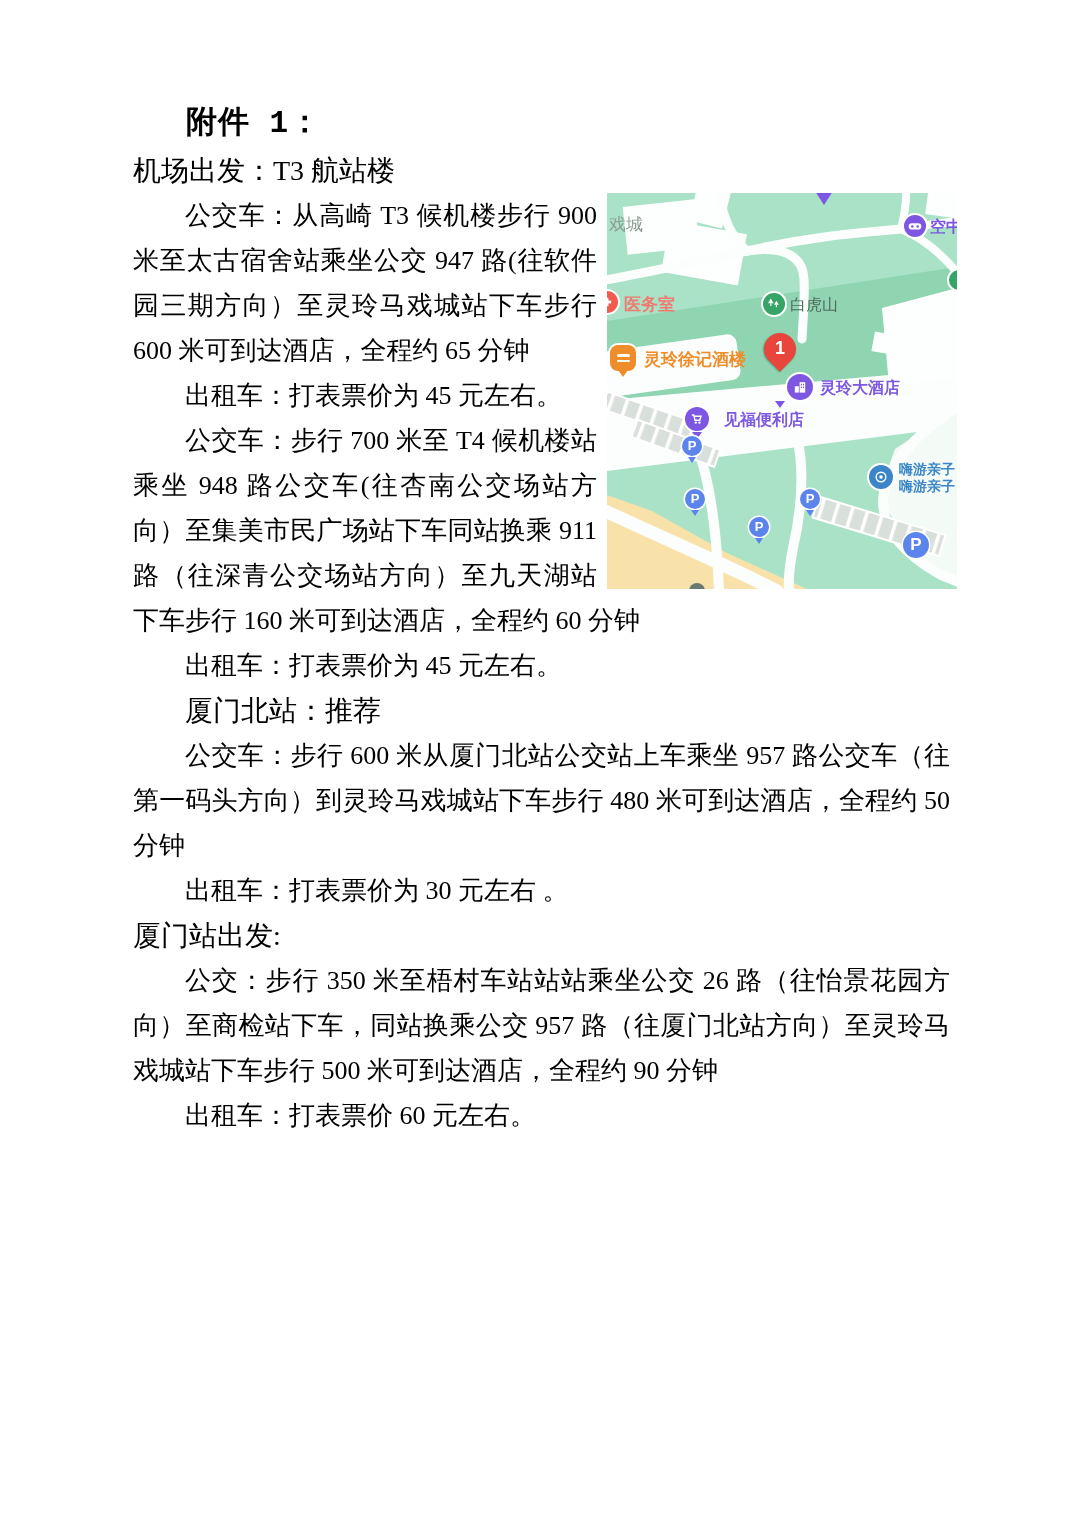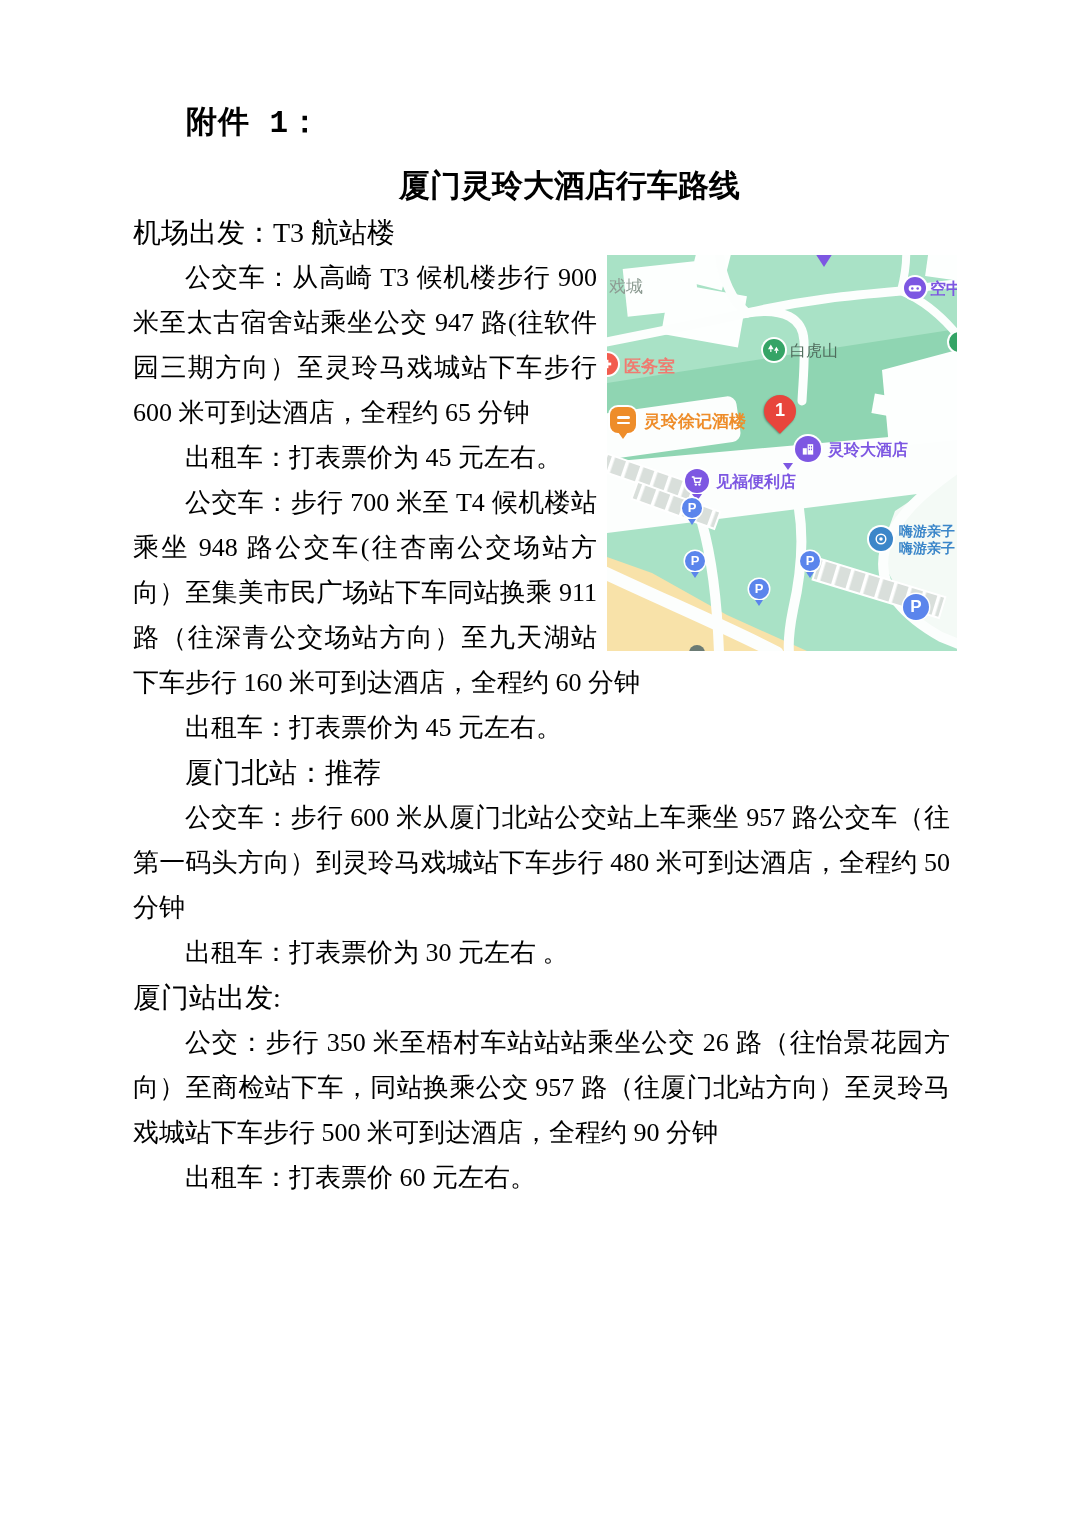--- a/index.html
+++ b/index.html
@@ -92,21 +92,20 @@
   .bubble i{display:block;width:13px;height:2.5px;background:#fff;border-radius:2px;}
   .bubble .poi-tail{border-top-color:var(--orange);left:8px;top:25px;}
 </style>
 </head>
 <body>
 
 <div class="page">
 
   <div class="attachment-label">附件 1：</div>
 
-  <div class="doc-title">厦门灵玲大酒店行车路线</div>
 
   <div class="content">
 
     <h3 class="sec-heading">机场出发：T3 航站楼</h3>
 
     <div class="map-figure">
       <svg class="base" width="350" height="396" viewBox="0 0 350 396">
         <defs>
           <pattern id="pk" width="15" height="24" patternUnits="userSpaceOnUse">
             <rect width="15" height="24" fill="var(--parking_gray)"></rect>
@@ -170,21 +169,21 @@
         <span class="poi-circle" style="width:22px;height:22px;background:var(--purple);">
           <svg width="18" height="18" viewBox="0 0 20 20">
             <rect x="3" y="7" width="14" height="7" rx="3.5" fill="#fff"></rect>
             <circle cx="7" cy="10.5" r="1.4" fill="var(--purple)"></circle>
             <circle cx="13" cy="10.5" r="1.4" fill="var(--purple)"></circle>
           </svg>
         </span>
         <span class="poi-label lbl-purple" style="font-size:16px;margin:2px 0 0 4px;">空中漂</span>
       </div>
 
-      <div class="poi" style="left:156px;top:84px;">
+      <div class="poi" style="left:156px;top:100px;">
         <span class="poi-circle" style="width:22px;height:22px;background:var(--mountain_green);">
           <svg width="16" height="16" viewBox="0 0 20 20" fill="#fff">
             <path d="M6,3 L9.5,9 H2.5 Z"></path>
               <path d="M13,6 L16,11 H10 Z"></path>
             <rect x="5.3" y="9" width="1.5" height="3.5"></rect>
               <rect x="12.3" y="11" width="1.5" height="3"></rect>
           </svg>
         </span>
         <span class="poi-label lbl-mount" style="font-size:16px;margin:2px 0 0 5px;">白虎山</span>
       </div>
@@ -204,21 +203,21 @@
           <i></i>
             <i></i>
             <span class="poi-tail"></span>
         </span>
         <span class="poi-label lbl-orange" style="font-size:17px;margin:3px 0 0 8px;">灵玲徐记酒楼</span>
       </div>
 
       <div class="pin" style="left:157px;top:140px;">
         <span>1</span>
       </div>
-      <div class="poi" style="left:168px;top:181px;padding-left:20px;">
+      <div class="poi" style="left:160px;top:181px;padding-left:20px;">
         <span class="poi-circle" style="width:26px;height:26px;background:var(--purple);">
           <svg width="16" height="16" viewBox="0 0 20 20" fill="#fff">
             <rect x="3.5" y="9" width="5" height="8"></rect>
               <rect x="9.5" y="4" width="7" height="13"></rect>
             <rect x="11" y="6" width="1.4" height="2" fill="var(--purple)"></rect>
             <rect x="13.6" y="6" width="1.4" height="2" fill="var(--purple)"></rect>
             <rect x="11" y="9.5" width="1.4" height="2" fill="var(--purple)"></rect>
             <rect x="13.6" y="9.5" width="1.4" height="2" fill="var(--purple)"></rect>
           </svg>
         </span>
@@ -228,21 +227,21 @@
 
       <div class="poi" style="left:78px;top:214px;">
         <span class="poi-circle" style="width:24px;height:24px;background:var(--purple);">
           <svg width="16" height="16" viewBox="0 0 20 20">
             <path d="M3.5,5 H6 L7.5,11.5 H13.5 L15,6.5 H6.3" stroke="#fff" stroke-width="1.7" fill="none"></path>
             <circle cx="8.5" cy="14.5" r="1.5" fill="#fff"></circle>
               <circle cx="13" cy="14.5" r="1.5" fill="#fff"></circle>
           </svg>
         </span>
         <span class="poi-tail" style="left:7px;top:25px;border-top-color:var(--purple);"></span>
-        <span class="poi-label lbl-purple" style="font-size:16px;margin:3px 0 0 7px;">见福便利店</span>
+        <span class="poi-label lbl-purple" style="font-size:16px;margin:3px 0 0 15px;">见福便利店</span>
       </div>
 
       <div class="poi" style="left:262px;top:272px;">
         <span class="poi-circle" style="width:24px;height:24px;background:var(--racing_blue);">
           <svg width="16" height="16" viewBox="0 0 20 20">
             <circle cx="10" cy="10" r="6" stroke="#fff" stroke-width="1.8" fill="none"></circle>
             <circle cx="10" cy="10" r="2.2" fill="#fff"></circle>
           </svg>
         </span>
         <span style="margin:-4px 0 0 6px;">

